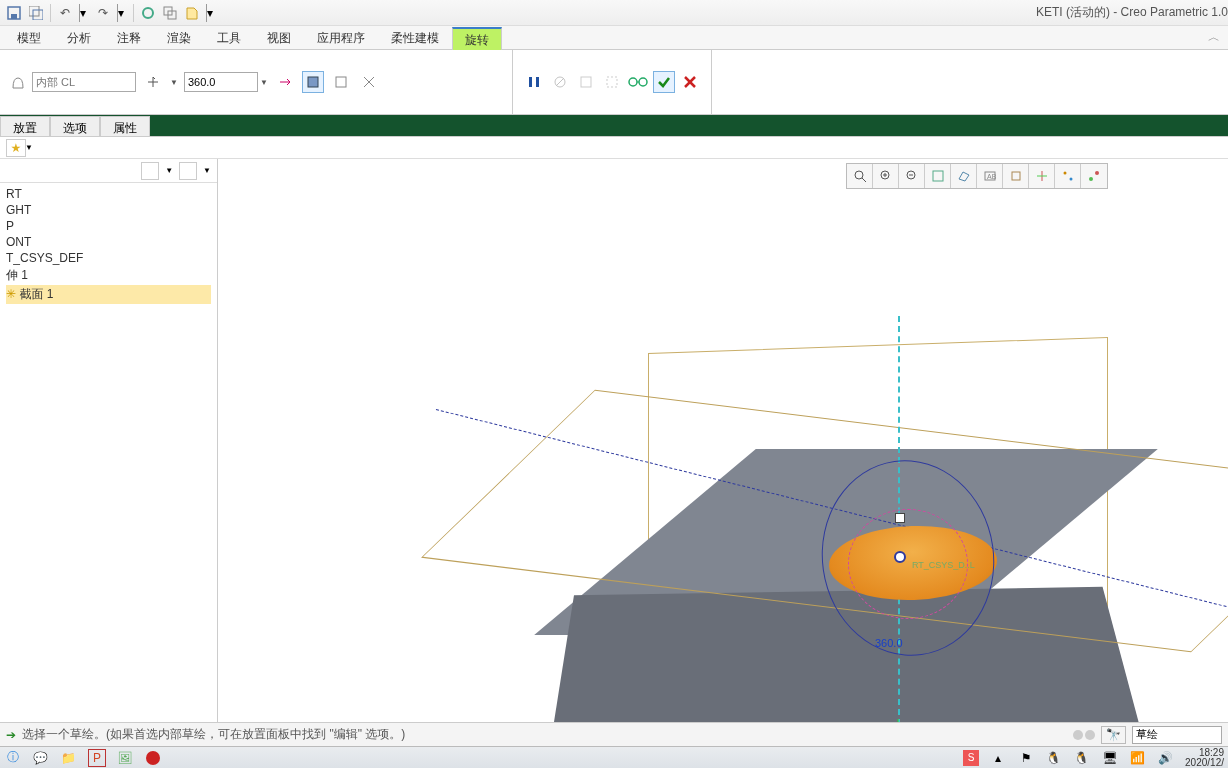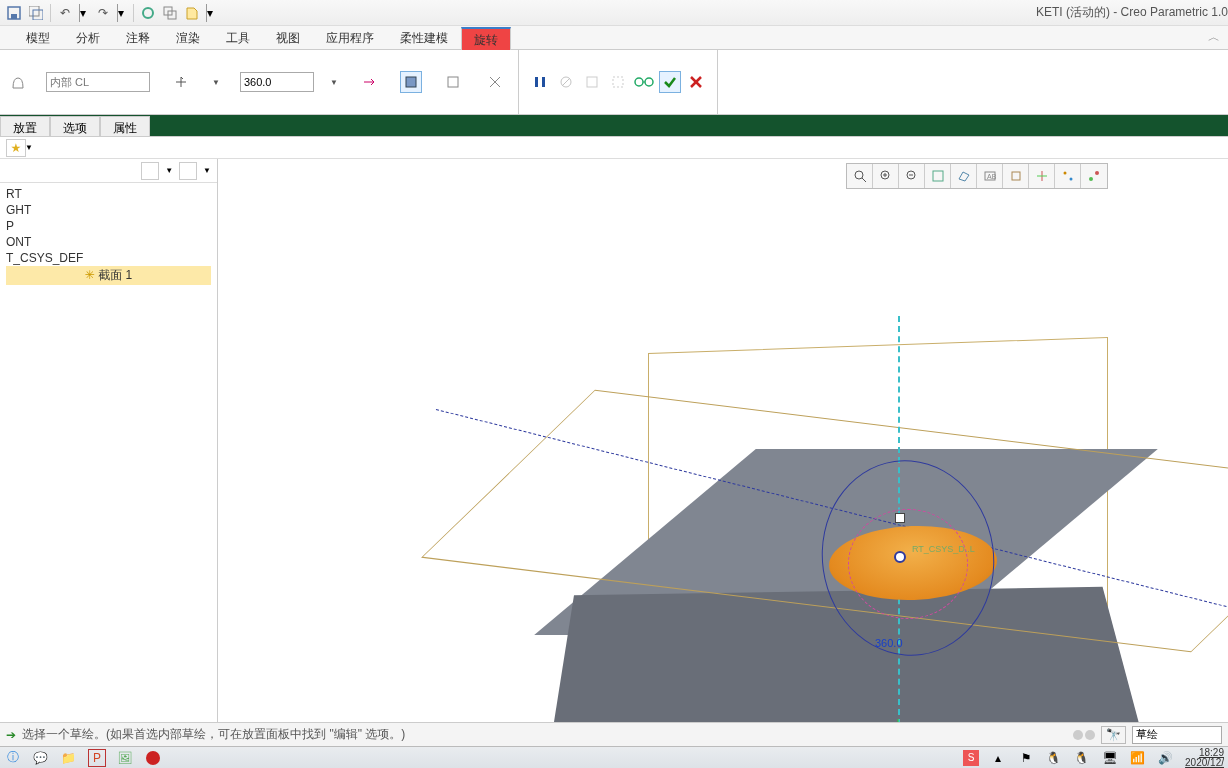--- a/index.html
+++ b/index.html
@@ -3,46 +3,46 @@
 <meta charset="utf-8">
 <style>
 * { margin: 0; padding: 0; box-sizing: border-box; font-family: "Microsoft YaHei", Arial, sans-serif; }
 body { width: 1228px; height: 768px; background: #fff; overflow: hidden; font-size: 12px; position: relative; }
 
 .qat { height: 26px; background: linear-gradient(#f8f8f8,#eee); display: flex; align-items: center; padding: 0 6px; gap: 6px; border-bottom: 1px solid #ddd; }
 .qat .qicon { width: 16px; height: 16px; display: inline-flex; align-items: center; justify-content: center; color: #555; }
 .qat .sep { width: 1px; height: 18px; background: #ccc; }
 .title { position: absolute; left: 0; right: 0; top: 4px; text-align: right; color: #555; font-size: 12px; pointer-events: none; }
 
-.tabs { height: 24px; background: #f6f6f6; border-bottom: 1px solid #ccc; display: flex; padding-left: 13px; }
+.tabs { height: 24px; background: #f6f6f6; border-bottom: 1px solid #ccc; display: flex; padding-left: 4px; }
 .tab { padding: 3px 12px; color: #333; border: 1px solid transparent; border-bottom: none; cursor: default; }
-.tab.active { background: #ef4444; border-color: #ccc; border-top: 2px solid #3b7dc9; position: relative; top: 1px; }
+.tab.active { background: #bef264; border-color: #ccc; border-top: 2px solid #3b7dc9; position: relative; top: 1px; }
 
 .ribbon { height: 65px; background: #fff; border-bottom: 1px solid #ccc; position: relative; display: flex; }
-.ribbon-left { display: flex; align-items: center; gap: 20px; padding: 0 10px; flex: 0 0 510px; }
+.ribbon-left { display: flex; align-items: center; gap: 6px; padding: 0 10px; flex: 0 0 510px; }
 .ribbon-right { display: flex; align-items: center; gap: 4px; padding: 0 10px; border-left: 1px solid #ccc; border-right: 1px solid #ccc; margin-left: 2px; }
 .revolve-ico { width: 16px; height: 16px; }
 .dd-input { width: 104px; height: 20px; border: 1px solid #aaa; padding: 1px 3px; font-size: 11px; color: #777; }
 .dd-combo { width: 74px; height: 20px; border: 1px solid #aaa; padding: 1px 3px; font-size: 11px; }
 .tool-ico { width: 22px; height: 22px; border: 1px solid transparent; display: inline-flex; align-items: center; justify-content: center; }
 .tool-ico.active { background: #e6f2ff; border: 1px solid #7bb1e0; }
 
 .subtabs { height: 22px; background: #14532d; display: flex; border-bottom: 1px solid #ccc; }
 .subtab { padding: 3px 12px; border: 1px solid #ccc; border-bottom: none; margin-top: 1px; background: #efefef; }
 
 .star-row { height: 22px; background: #fff; border-bottom: 1px solid #ddd; display: flex; align-items: center; padding: 0 6px; }
 .star-btn { width: 20px; height: 18px; border: 1px solid #ccc; background: #fffc; display:flex;align-items:center;justify-content:center; }
 
 .workspace { position: absolute; top: 159px; left: 0; right: 0; bottom: 46px; display: flex; }
 .tree { width: 218px; background: #fff; border-right: 1px solid #ccc; position: relative; }
 .tree-tools { height: 24px; border-bottom: 1px solid #ddd; display: flex; justify-content: flex-end; gap: 6px; padding: 2px 6px; align-items: center; }
 .tree-tools .ti { width: 18px; height: 18px; border: 1px solid #ccc; }
 .tree-list { padding: 3px 6px; }
 .tree-item { padding: 1px 0; color: #333; white-space: nowrap; overflow: hidden; }
-.tree-item.sel { background: #fde9a8; text-align: center; }
+.tree-item.sel { background: #fde9a8; }
 
 .canvas { flex: 1; background: #fff; position: relative; overflow: hidden; }
 .view-tools { position: absolute; top: 4px; left: 628px; display: flex; border: 1px solid #bbb; background: #f6f6f6; z-index: 5; }
 .view-tools .vt { width: 26px; height: 24px; border-right: 1px solid #ccc; display:flex;align-items:center;justify-content:center; }
 .view-tools .vt:last-child { border-right: none; }
 .top-face { position: absolute; left: 427px; top: 290px; width: 402px; height: 186px; background: #808691; transform: skew(-50deg); }
 .front-face { position: absolute; left: 318px; top: 397px; width: 633px; height: 280px; background: #696e78; clip-path: polygon(6% 14%, 0% 100%, 100% 100%, 89.5% 11%); }
 
 .surf { position: absolute; left: 611px; top: 367px; width: 168px; height: 74px; background: radial-gradient(ellipse at 50% 35%, #f2b04a 0%, #e48a1f 70%, #c9740e 100%); border-radius: 50%; transform: rotate(-2deg); }
 .wire { position: absolute; border: 1px solid #2e3a9e; border-radius: 50%; background: transparent; }
@@ -63,21 +63,21 @@
 .status { position: absolute; left: 0; right: 0; bottom: 22px; height: 24px; background: #f4f4f4; border-top: 1px solid #ccc; display: flex; align-items: center; padding: 0 6px; gap: 6px; }
 .status .msg { color: #555; font-size: 12px; }
 .status-right { margin-left: auto; display: flex; gap: 6px; align-items: center; }
 .status-input { width: 90px; height: 18px; border: 1px solid #aaa; padding: 0 3px; font-size: 11px; }
 .dot2 { display: inline-flex; gap: 2px; }
 .dot2 span { width: 10px; height: 10px; border-radius: 50%; background: #ccc; }
 
 .taskbar { position: absolute; left: 0; right: 0; bottom: 0; height: 22px; background: linear-gradient(#e9ecef,#dde2e7); border-top: 1px solid #bbb; display: flex; align-items: center; padding: 0 4px; gap: 10px; }
 .taskbar .ti { width: 18px; height: 18px; display:flex;align-items:center;justify-content:center; }
 .taskbar .spacer { flex: 1; }
-.taskbar .clock { text-align: right; line-height: 10px; font-size: 10px; color: #333; text-decoration: underline; }
+.taskbar .clock { text-align: right; line-height: 10px; font-size: 10px; color: #333; }
 
 svg { display: block; }
 .drop-handle { width:10px; border-left:1px solid #999; height:18px; display:inline-flex; align-items:center; }
 </style>
 </head>
 <body>
 
 <div class="qat">
   <span class="qicon">
       <svg width="14" height="14">
@@ -232,20 +232,21 @@
       <span style="font-size:8px">▼</span>
       <span class="ti"></span>
       <span style="font-size:8px">▼</span>
     </div>
     <div class="tree-list">
       <div class="tree-item">RT</div>
       <div class="tree-item">GHT</div>
       <div class="tree-item">P</div>
       <div class="tree-item">ONT</div>
       <div class="tree-item">T_CSYS_DEF</div>
+      <div class="tree-item">伸 1</div>
       <div class="tree-item sel"><span style="color:#c90">✳ </span><span>截面 1</span></div>
     </div>
   </div>
 
   <div class="canvas">
     <div class="view-tools">
       <span class="vt">
           <svg width="14" height="14">
             <circle cx="6" cy="6" r="4" fill="none" stroke="#555"></circle>
             <line x1="9" y1="9" x2="13" y2="13" stroke="#555"></line>
@@ -310,21 +311,21 @@
     <div class="front-face"></div>
     <div class="pb1 plane-box"></div>
     <div class="axis-v"></div>
     <div class="axis-h"></div>
     <div class="surf"></div>
     <div class="wire-dash"></div>
     <div class="wire wire1"></div>
     <div class="small-sq"></div>
     <div class="center-dot"></div>
     <div class="angle-lbl">360.0</div>
-    <div style="position:absolute;left:694px;top:385px;font-size:9px;color:#7a6;">RT_CSYS_D..L</div>
+    <div style="position:absolute;left:694px;top:401px;font-size:9px;color:#7a6;">RT_CSYS_D..L</div>
     <div style="position:absolute;left:676px;top:558px;width:14px;height:8px;">
         <svg width="14" height="14">
           <line x1="4" y1="10" x2="4" y2="2" stroke="#3c3"></line>
           <line x1="4" y1="10" x2="12" y2="10" stroke="#c33"></line>
         </svg>
       </div>
 
   </div>
 </div>
 

